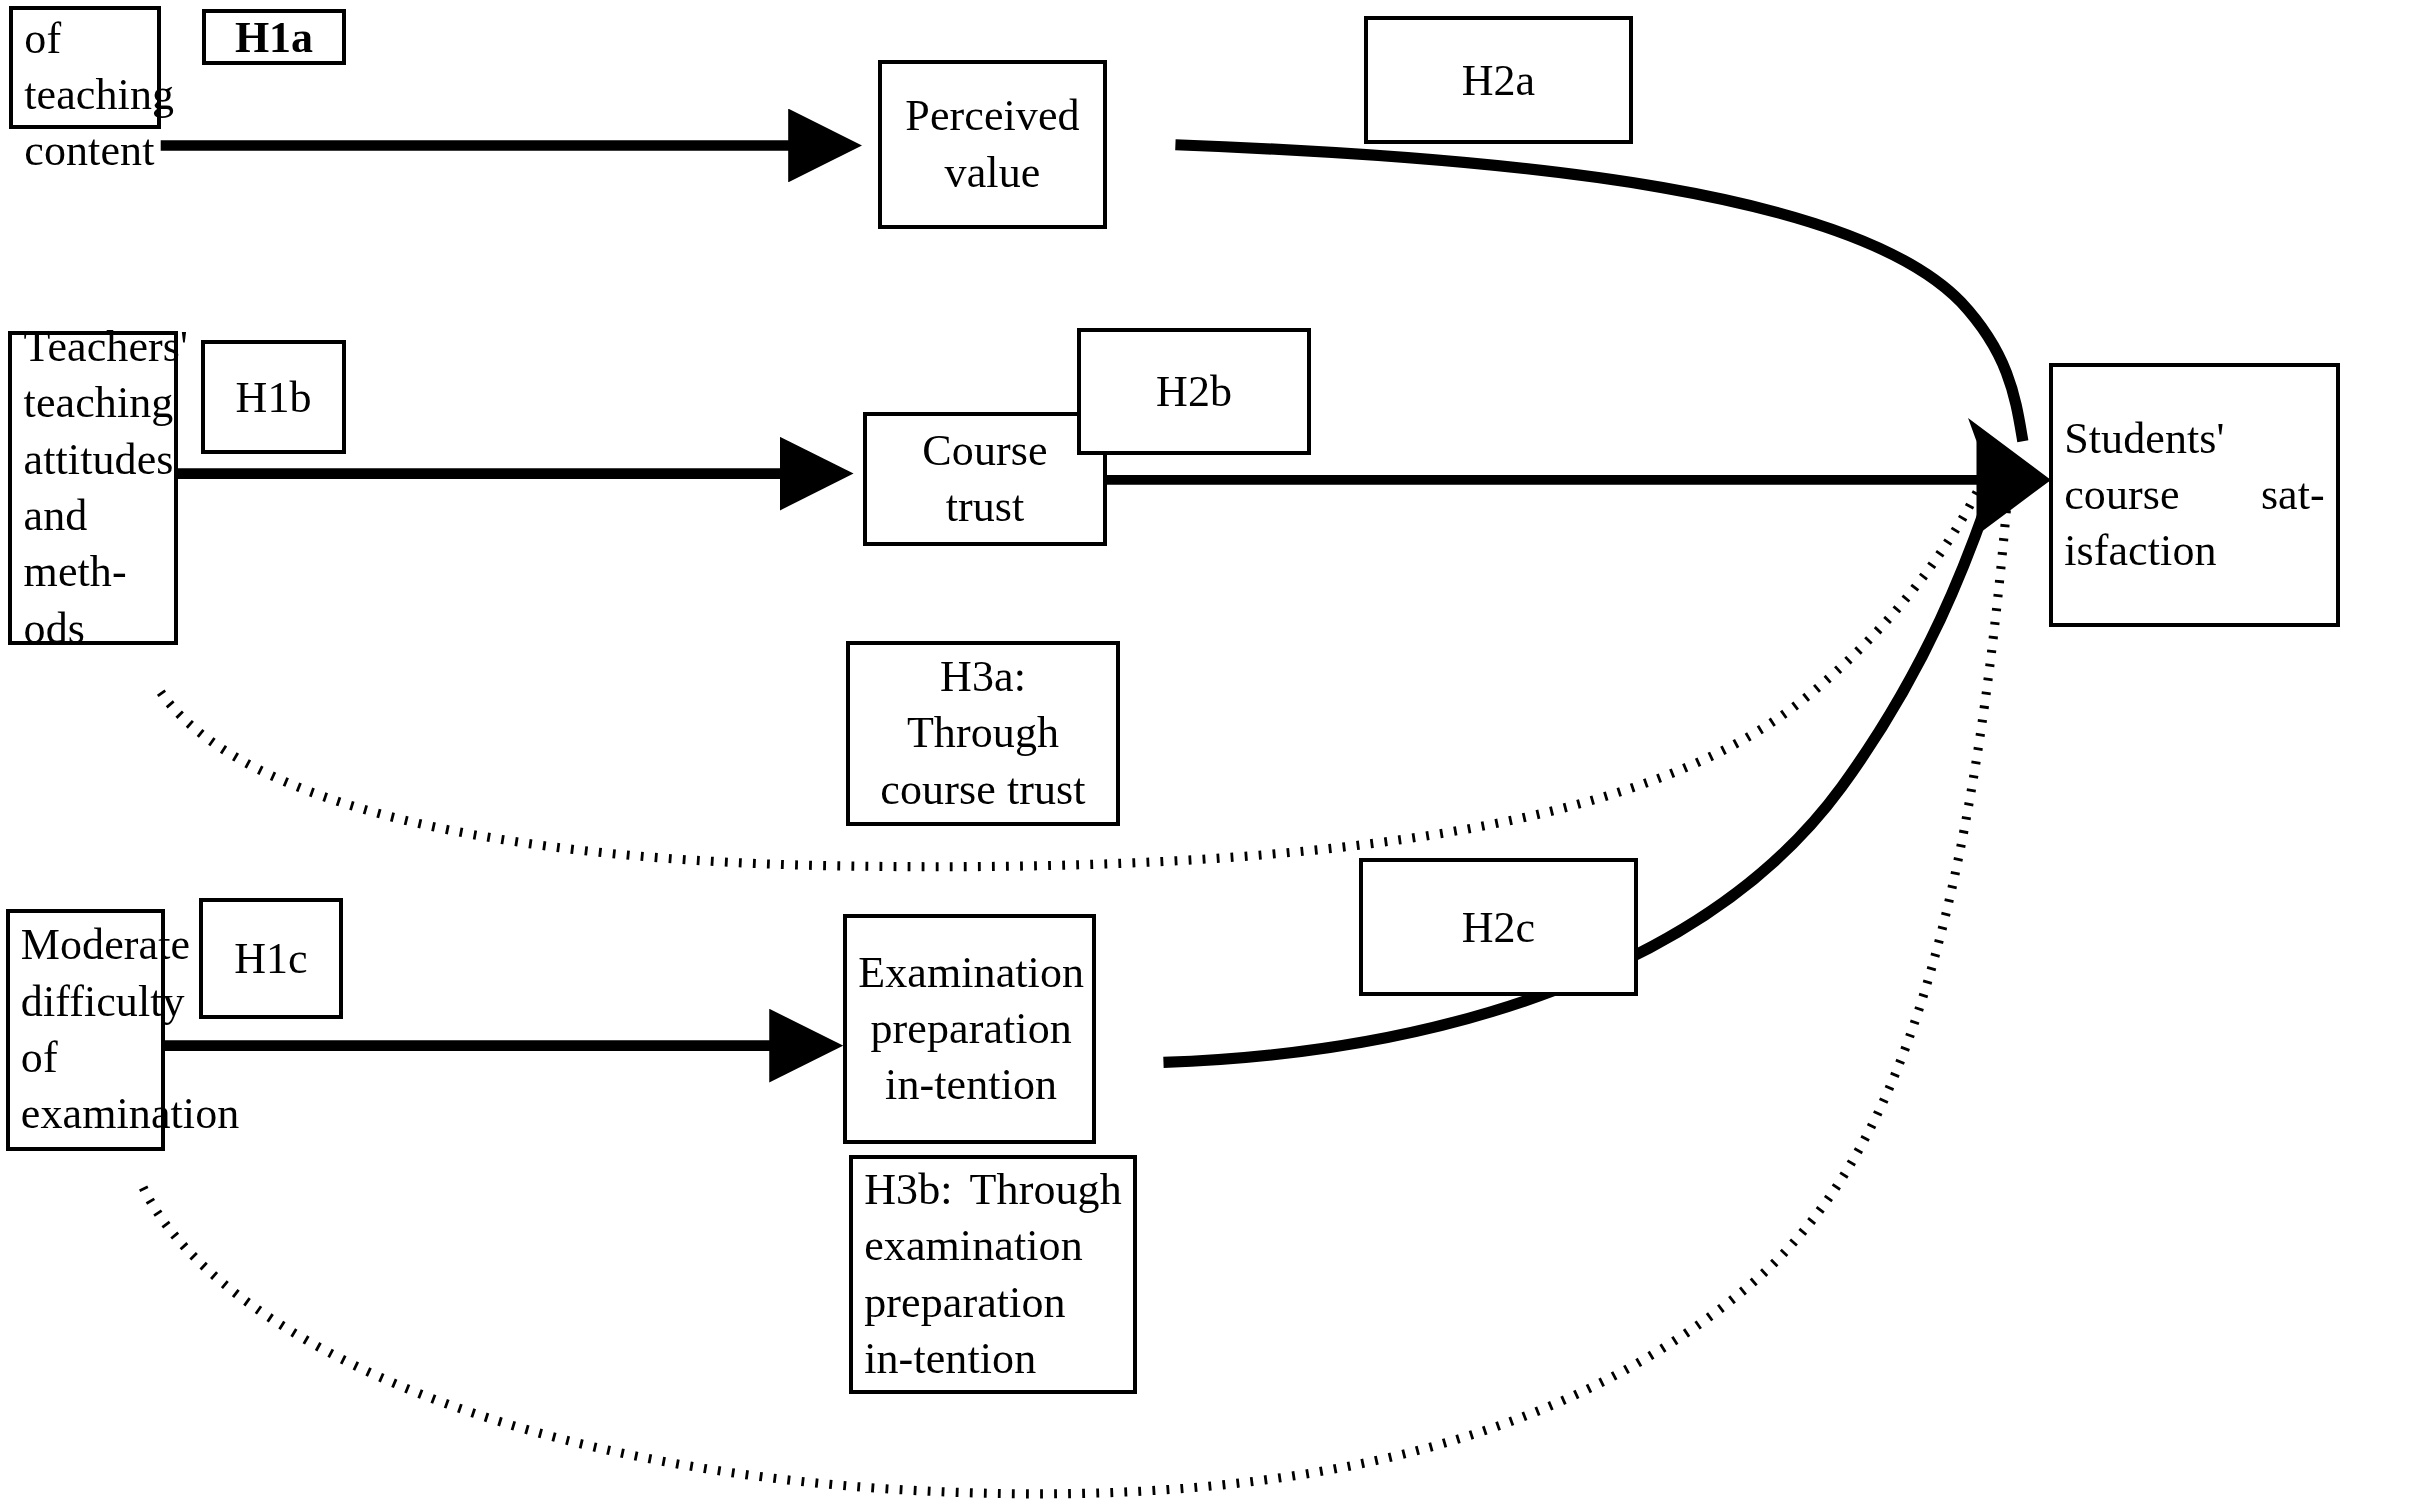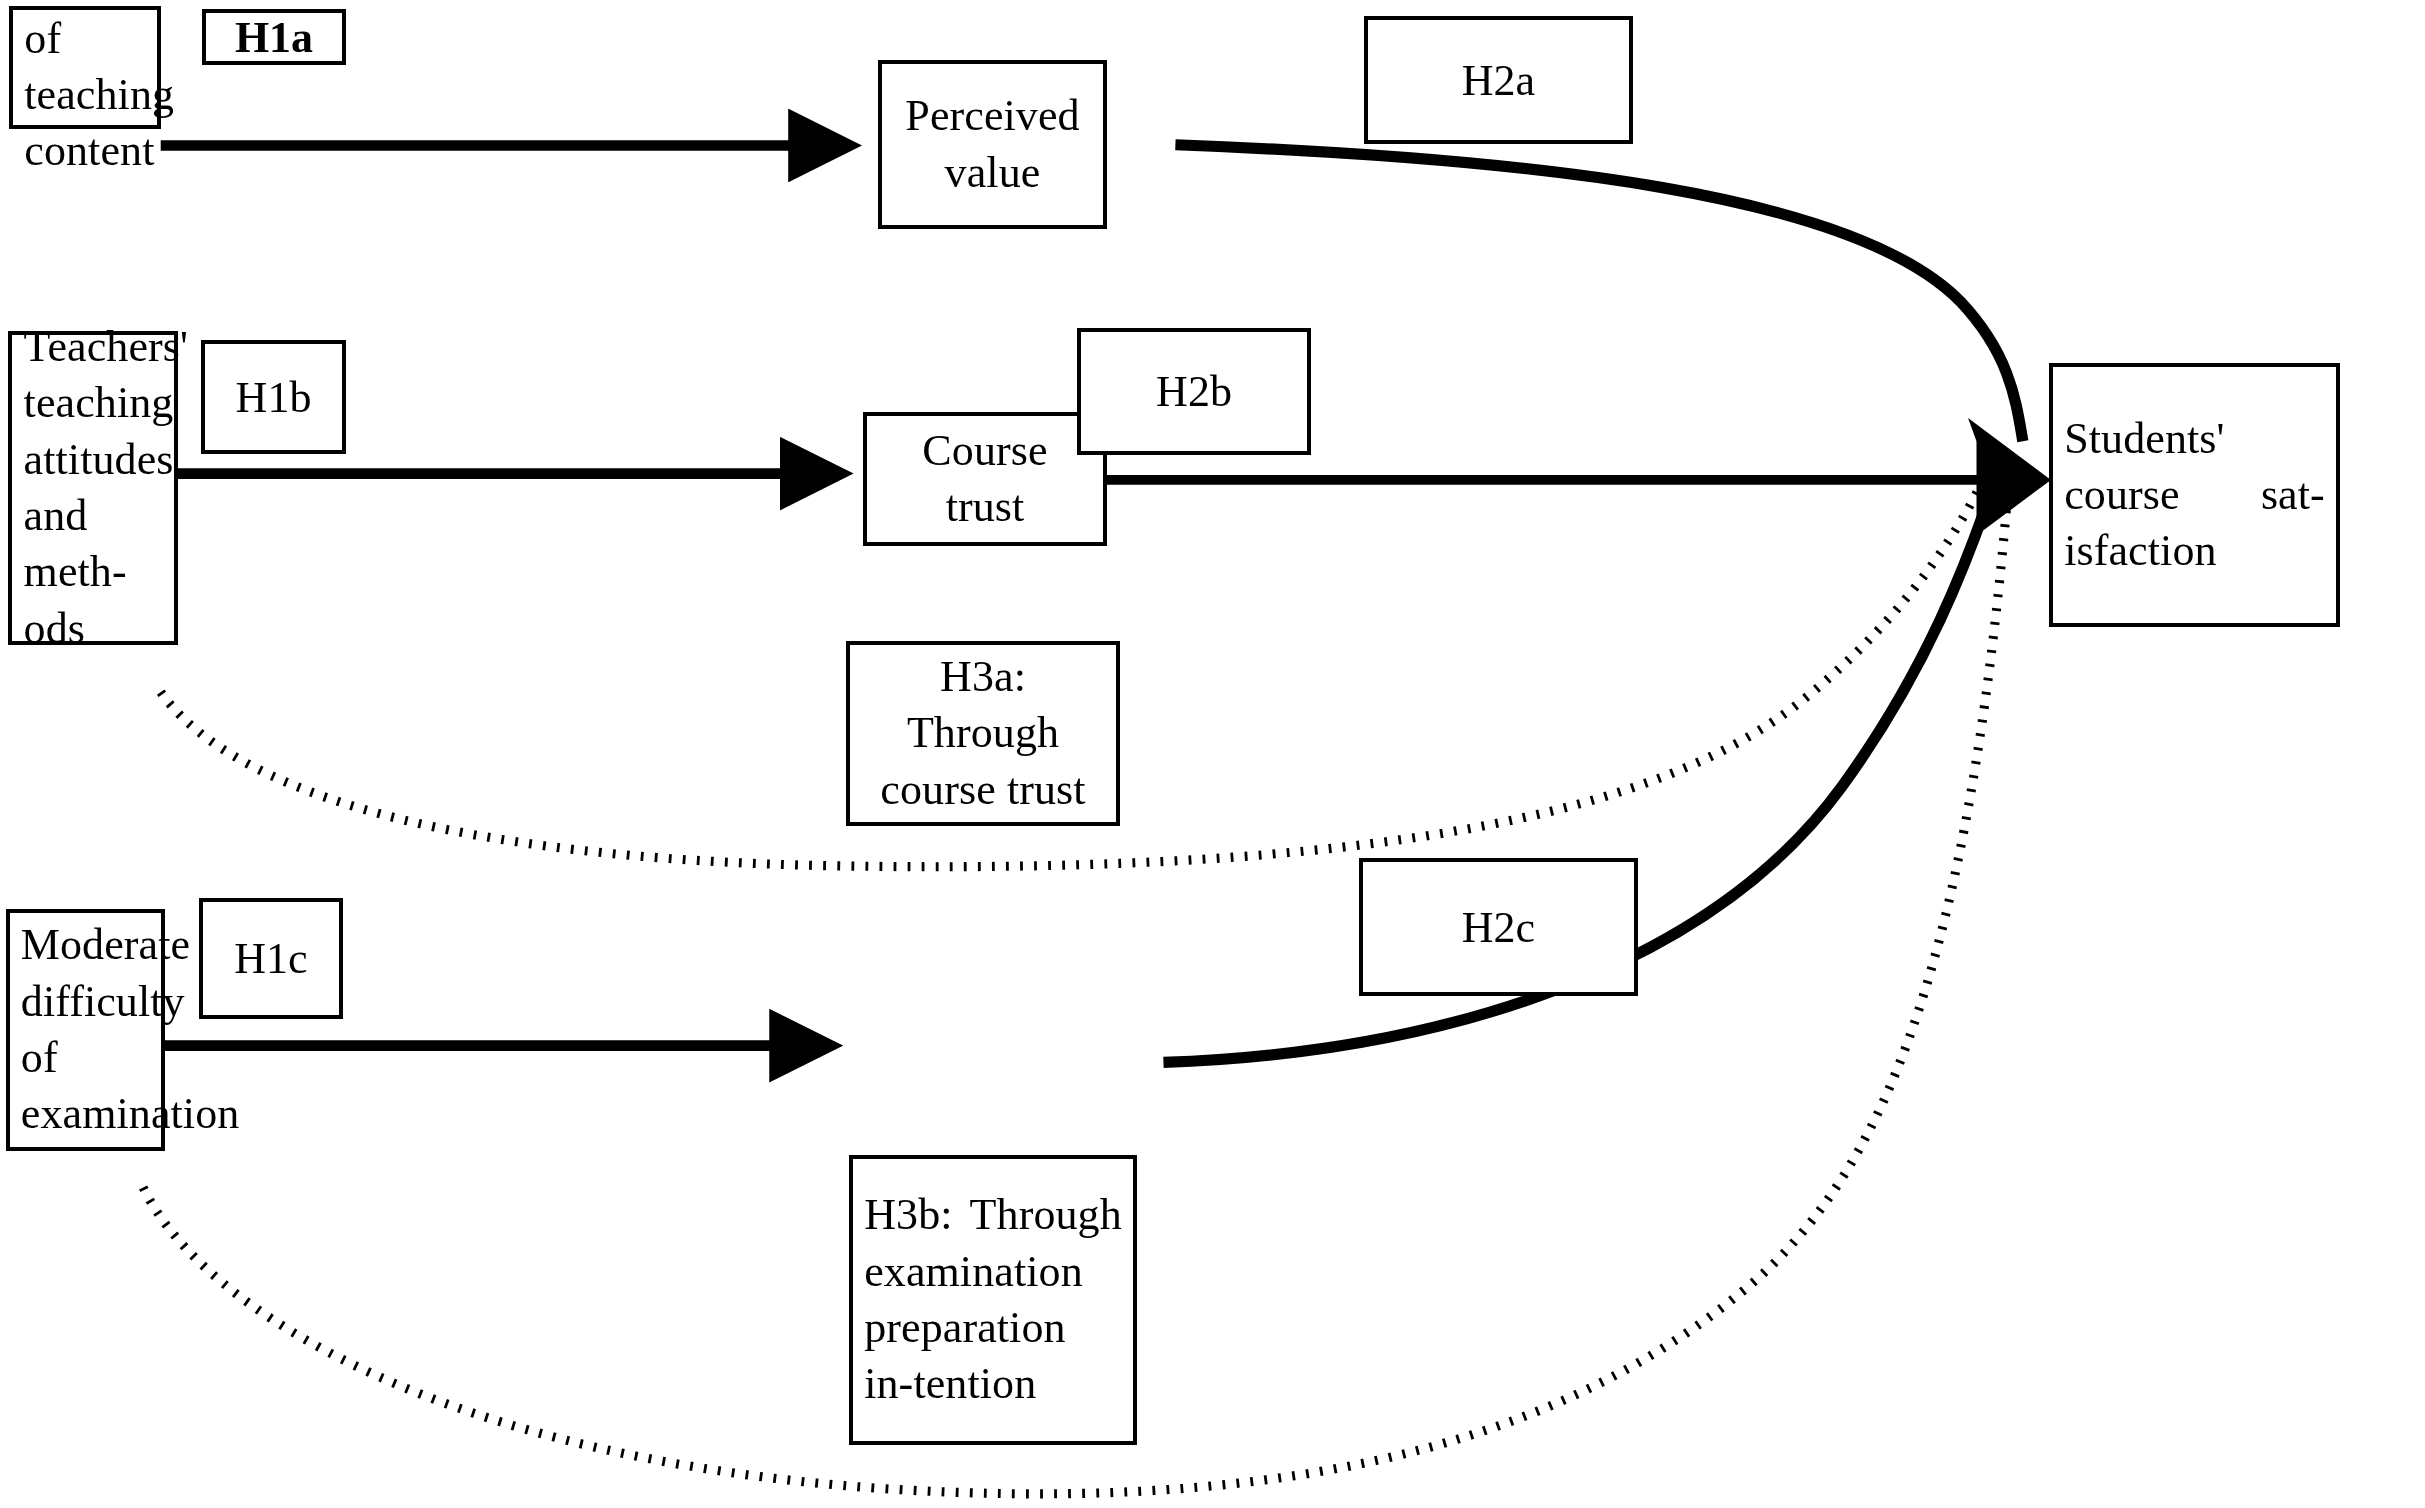--- a/index.html
+++ b/index.html
@@ -122,20 +122,23 @@
   </div>
 
   <div class="node t-center" style="left:878px; top:60px; width:229px; height:169px;">
     <div class="txt">Perceived value</div>
   </div>
 
   <div class="node t-center" style="left:863px; top:412px; width:244px; height:134px;">
     <div class="txt">Course trust</div>
   </div>
 
+  <div class="node t-center" style="left:843px; top:914px; width:253px; height:230px;">
+    <div class="txt">Examination preparation in-<wbr>tention</div>
+  </div>
 
   <div class="node t-just" style="left:2049px; top:363px; width:291px; height:264px;">
     <div class="txt">Students' course sat-<wbr>isfaction</div>
   </div>
 
   <div class="hyp" style="left:202px; top:9.1px; width:144px; height:56px;font-weight:bold;">
     <div class="txt">H1a</div>
   </div>
 
   <div class="hyp" style="left:201px; top:340px; width:145px; height:114px;">
@@ -155,18 +158,18 @@
   </div>
 
   <div class="hyp" style="left:1359px; top:858px; width:279px; height:138px;">
     <div class="txt">H2c</div>
   </div>
 
   <div class="node t-center" style="left:846px; top:641px; width:274px; height:185px;">
     <div class="txt">H3a: Through course trust</div>
   </div>
 
-  <div class="node t-just" style="left:849px; top:1155px; width:288px; height:290px;">
+  <div class="node t-just" style="left:849px; top:1155px; width:288px; height:239px;">
     <div class="txt">H3b: Through examination preparation in-<wbr>tention</div>
   </div>
 
 </div>
 
 
 </body></html>

